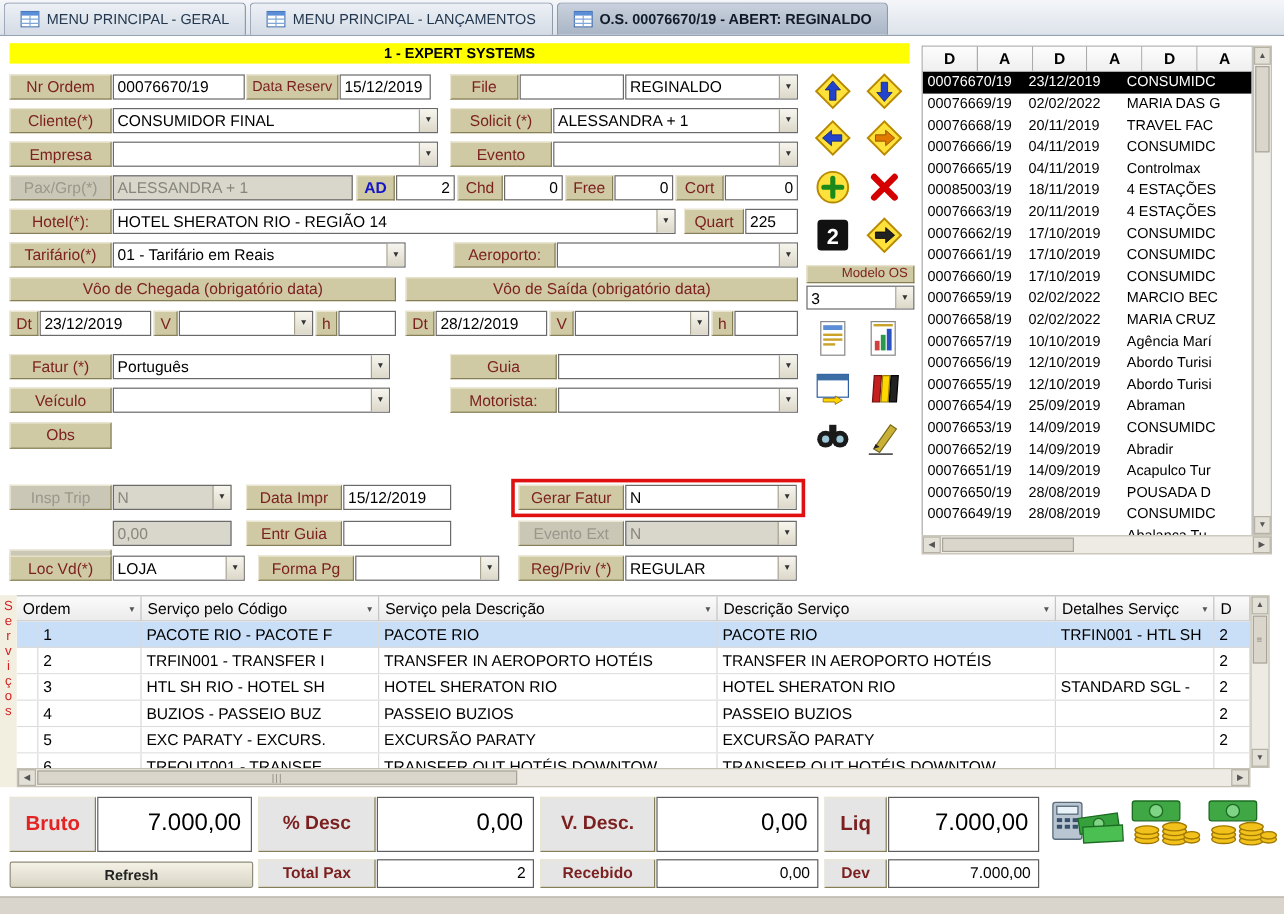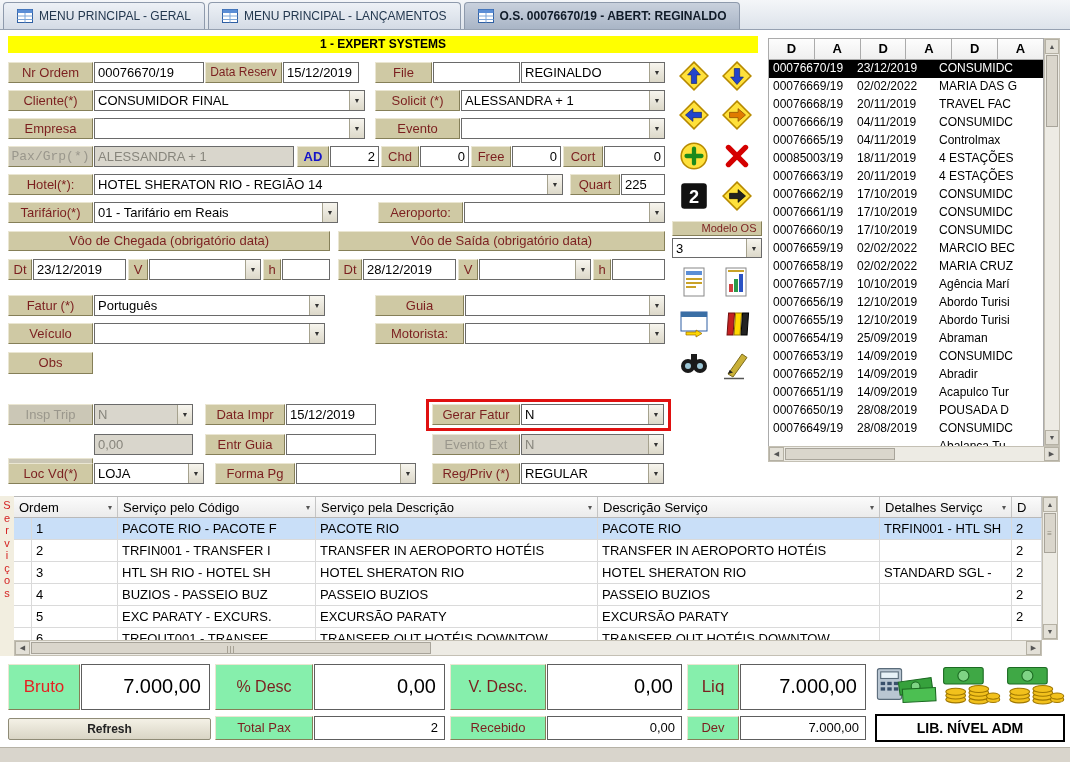--- a/index.html
+++ b/index.html
@@ -74,22 +74,22 @@
     padding:0 5px; border-right:1px solid #C4C4C4; font-size:13px; color:#000;
     overflow:hidden; white-space:nowrap; cursor:pointer; }
   .sort-arrow { font-size:8px; color:#555; margin-left:4px; }
   .svc-body { position:absolute; left:14px; top:518px; width:1028px; height:122px; overflow:hidden; background:#fff; }
   .svc-row { display:flex; height:22px; border-bottom:1px solid #DADADA; background:#fff; cursor:pointer; }
   .svc-row.sel { background:#C9DFF8; }
   .svcc { flex:none; border-right:1px solid #DADADA; font-size:13px; line-height:21px;
     padding:0 4px; overflow:hidden; white-space:nowrap; }
 
   
-  .tlbl { position:absolute; background:#86efac; border:1px solid; border-color:#EAE6D2 #857F58 #857F58 #EAE6D2;
-    color:#7B1F1F; font-weight:normal; text-align:center; overflow:hidden; white-space:nowrap; }
+  .tlbl { position:absolute; background:#e5e5e5; border:1px solid; border-color:#EAE6D2 #857F58 #857F58 #EAE6D2;
+    color:#7B1F1F; font-weight:bold; text-align:center; overflow:hidden; white-space:nowrap; }
   .tval { position:absolute; background:#fff; border:1px solid #5E5E5E; color:#000;
     text-align:right; overflow:hidden; white-space:nowrap; }
   .big  { font-size:20px; line-height:43px; padding-right:8px; }
   .lbig { font-size:16px; line-height:43px; }
   .smallrow { font-size:13px; line-height:22px; padding-right:6px; }
   .lsmall { font-size:13px; line-height:22px; }
   .red { color:#E52222; }
   .refresh { position:absolute; background:linear-gradient(#F4F1E6,#D9D5C5); border:1px solid #8F8B76;
     border-radius:2px; font-size:12px; font-weight:bold; color:#222; cursor:pointer; }
   .libbtn { position:absolute; background:#fff; border:2px solid #000; font-size:14px;
@@ -165,21 +165,21 @@
   <div class="combo" style="left:94px;top:118px;width:271px;">
     <span></span>
     <span class="dd">▼</span>
   </div>
   <div class="lbl" style="left:375px;top:118px;width:85px;">Evento</div>
   <div class="combo" style="left:461px;top:118px;width:204px;">
     <span></span>
     <span class="dd">▼</span>
   </div>
 
-  <div class="lbl dis" style="left:8px;top:146px;width:85px;font-family:Liberation Mono, monospace;">Pax/Grp(*)</div>
+  <div class="lbl dis" style="left:8px;top:146px;width:85px;">Pax/Grp(*)</div>
   <div class="inp dis" style="left:94px;top:146px;width:200px;">ALESSANDRA + 1</div>
   <div class="lbl blue" style="left:297px;top:146px;width:32px;font-weight:bold;">AD</div>
   <div class="inp num" style="left:330px;top:146px;width:49px;">2</div>
   <div class="lbl" style="left:381px;top:146px;width:38px;">Chd</div>
   <div class="inp num" style="left:420px;top:146px;width:49px;">0</div>
   <div class="lbl" style="left:471px;top:146px;width:40px;">Free</div>
   <div class="inp num" style="left:512px;top:146px;width:49px;">0</div>
   <div class="lbl" style="left:563px;top:146px;width:40px;">Cort</div>
   <div class="inp num" style="left:604px;top:146px;width:61px;">0</div>
 
@@ -692,16 +692,15 @@
       </svg>
   </button>
 
   <button class="refresh" style="left:8px;top:718px;width:203px;height:22px;">Refresh</button>
   <div class="tlbl lsmall" style="left:215px;top:716px;width:98px;height:24px;line-height:22px;">Total Pax</div>
   <div class="tval smallrow" style="left:314px;top:716px;width:131px;height:24px;">2</div>
   <div class="tlbl lsmall" style="left:450px;top:716px;width:96px;height:24px;line-height:22px;">Recebido</div>
   <div class="tval smallrow" style="left:547px;top:716px;width:135px;height:24px;">0,00</div>
   <div class="tlbl lsmall" style="left:687px;top:716px;width:52px;height:24px;line-height:22px;">Dev</div>
   <div class="tval smallrow" style="left:740px;top:716px;width:126px;height:24px;">7.000,00</div>
-  <button class="libbtn" style="left:875px;top:714px;width:190px;height:28px;">LIB. NÍVEL ADM</button>
 
   <div class="footer"></div>
 </div>
 
 </body></html>

